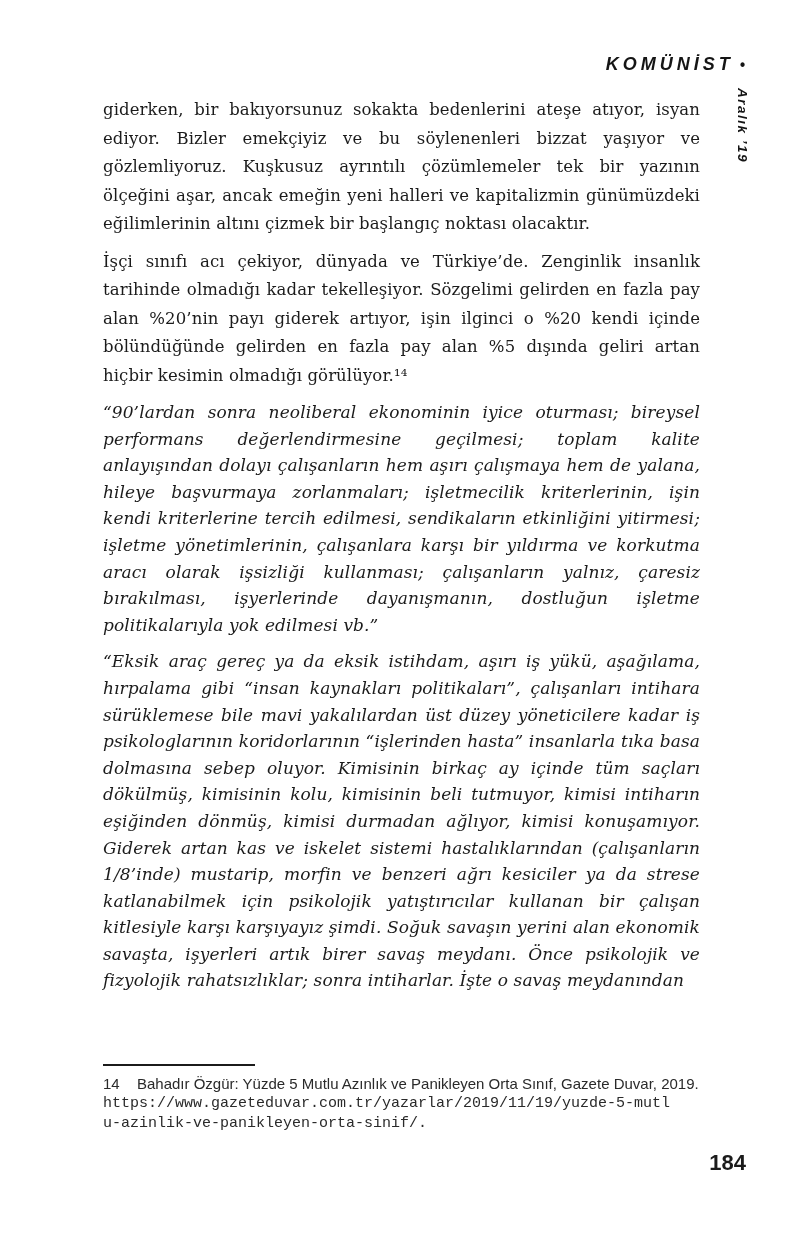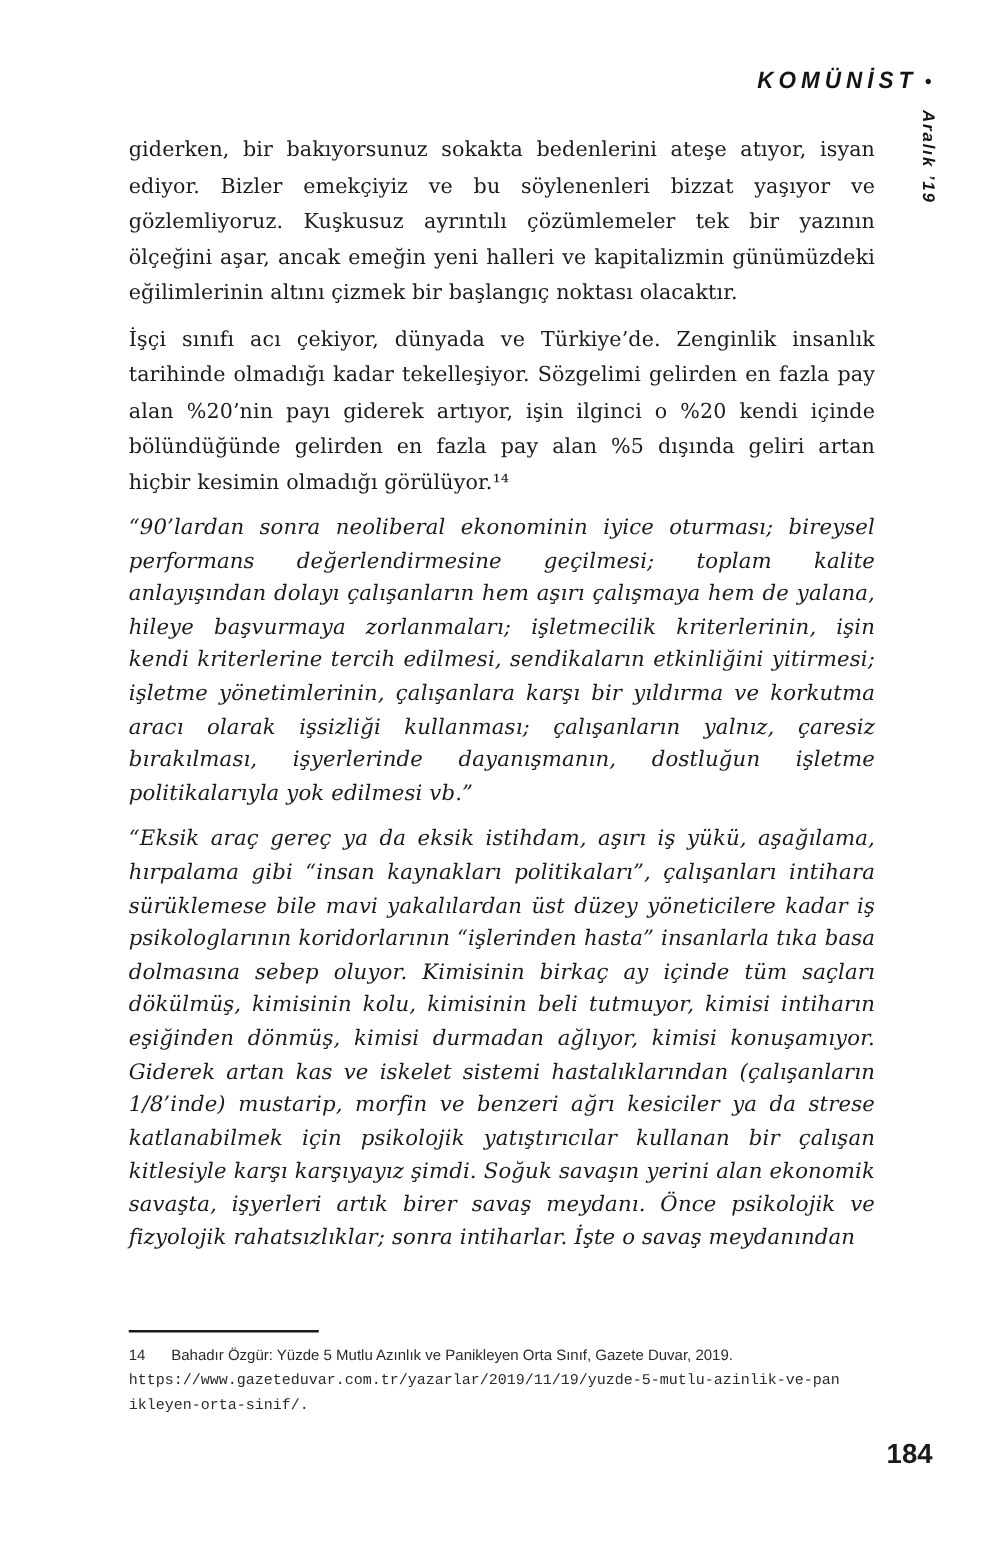--- a/index.html
+++ b/index.html
@@ -46,21 +46,21 @@
     font-size: 13.5px;
     letter-spacing: 1.5px;
     color: #151515;
     white-space: nowrap;
   }
 
   
   .text-column {
     position: absolute;
     left: 103px;
-    top: 106px;
+    top: 96px;
     width: 597px;
   }
   .para {
     font-size: 16.5px;
     line-height: 28.5px;
     text-align: justify;
     margin: 0 0 9px 0;
     letter-spacing: 0.1px;
   }
   .para.quote {
@@ -70,21 +70,21 @@
     margin-bottom: 10px;
   }
 
   
   .footnote {
     position: absolute;
     left: 103px;
     top: 1064px;
     width: 600px;
     font-family: "Liberation Sans", sans-serif;
-    font-size: 12px;
+    font-size: 15px;
     line-height: 20px;
     color: #2a2a2a;
     text-align: left;
   }
   .footnote-rule {
     width: 152px;
     height: 0;
     border-top: 2px solid #1b1b1b;
     margin-bottom: 8px;
   }

